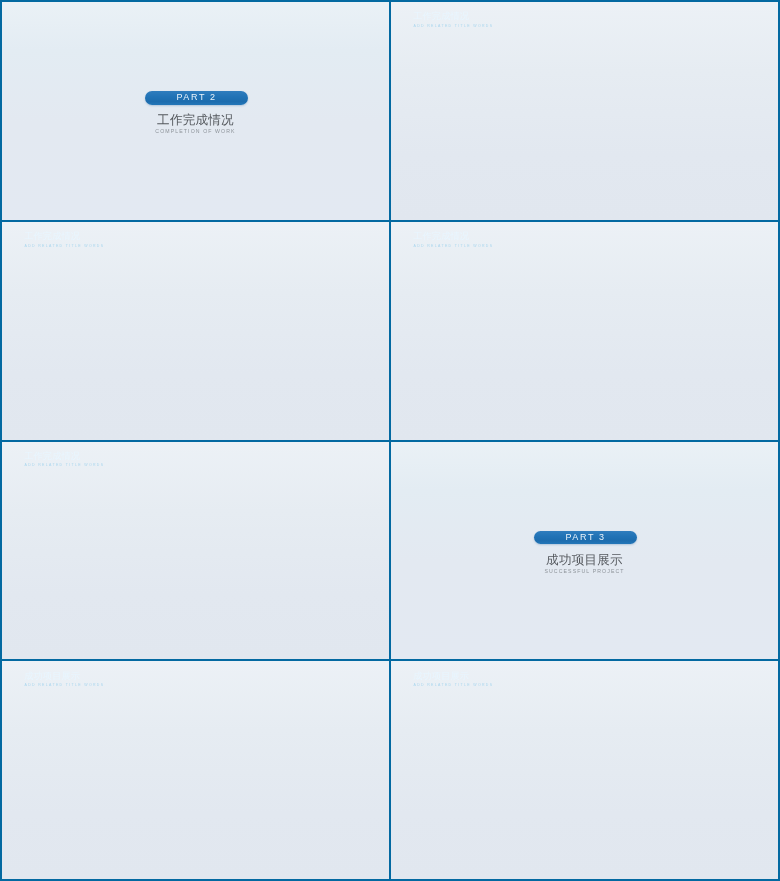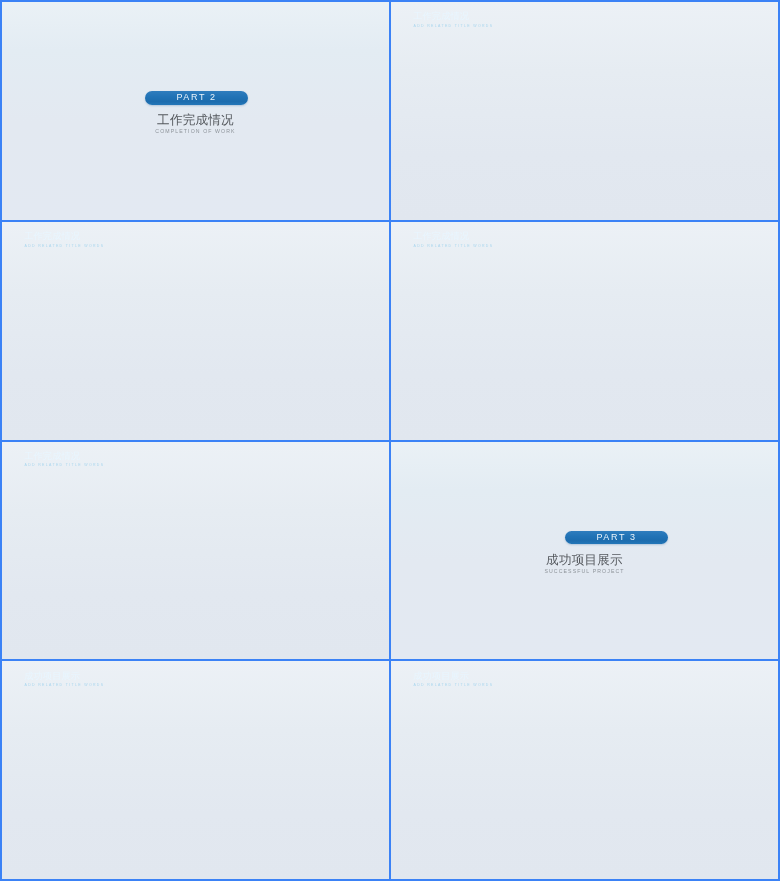--- a/index.html
+++ b/index.html
@@ -1,20 +1,20 @@
 <!DOCTYPE html>
 <html><head>
 <meta charset="utf-8">
 <style>
   html,body{margin:0;padding:0;background:#9b9b9b;}
   body{width:780px;height:881px;overflow:hidden;
        font-family:"Liberation Sans",sans-serif;-webkit-font-smoothing:antialiased;}
   .deck{width:780px;height:881px;display:grid;box-sizing:border-box;
         grid-template-columns:1fr 1fr;grid-template-rows:repeat(4,1fr);
-        gap:2px;padding:2px 2px 2px 2px;background:#3b82f6;}
+        gap:2px;padding:2px 2px 2px 2px;background:#0369a1;}
   .slide{position:relative;overflow:hidden;background:#e4eaf1;}
   .hdr-title{position:absolute;color:#e8f6ff;font-weight:normal;letter-spacing:0.1px;white-space:nowrap;}
   .hdr-sub{position:absolute;color:#a9d6ee;letter-spacing:1.34px;font-weight:normal;white-space:nowrap;}
 
   
   .part-pill{position:absolute;border-radius:999px;
              background:linear-gradient(180deg,#2f7dbe 0%,#2173b6 40%,#1c6cae 75%,#2376b8 100%);
              color:#eaf4fb;text-align:center;font-weight:normal;letter-spacing:1.6px;
              box-shadow:0 1px 2px rgba(30,90,150,.25);}
   .sec-cn{position:absolute;color:#55595e;font-weight:normal;letter-spacing:0.2px;white-space:nowrap;}
@@ -72,21 +72,21 @@
   <div class="body-bg"></div>
   <div class="hdr-band"></div>
   <div class="hdr-title" style="left:22.3px;top:8.3px;font-size:9.2px;">工作完成情况</div>
   <div class="hdr-sub" style="left:22.5px;top:21.8px;font-size:3.5px;">ADD RELATED TITLE WORDS</div>
   <div id="s5body"></div>
 </div>
 
 <div class="slide s-section">
   <div class="sec-bg"></div>
   <div class="sec-band"></div>
-  <div class="part-pill" style="left:143px;top:89px;width:103px;height:13.5px;line-height:13.5px;font-size:9px;margin-left:31px;">PART  3</div>
+  <div class="part-pill" style="left:143px;top:89px;width:103px;height:13.5px;line-height:13.5px;font-size:9px;">PART  3</div>
   <div class="sec-cn" style="left:0;right:0;top:110px;text-align:center;font-size:12.6px;">成功项目展示</div>
   <div class="sec-en" style="left:0;right:0;top:126px;text-align:center;font-size:5.2px;">SUCCESSFUL PROJECT</div>
 </div>
 
 <div class="slide s-content">
   <div class="body-bg"></div>
   <div class="hdr-band"></div>
   <div class="hdr-title" style="left:22.3px;top:8.3px;font-size:9.2px;">成功项目展示</div>
   <div class="hdr-sub" style="left:22.5px;top:21.8px;font-size:3.5px;">ADD RELATED TITLE WORDS</div>
   <div id="s7body"></div>

